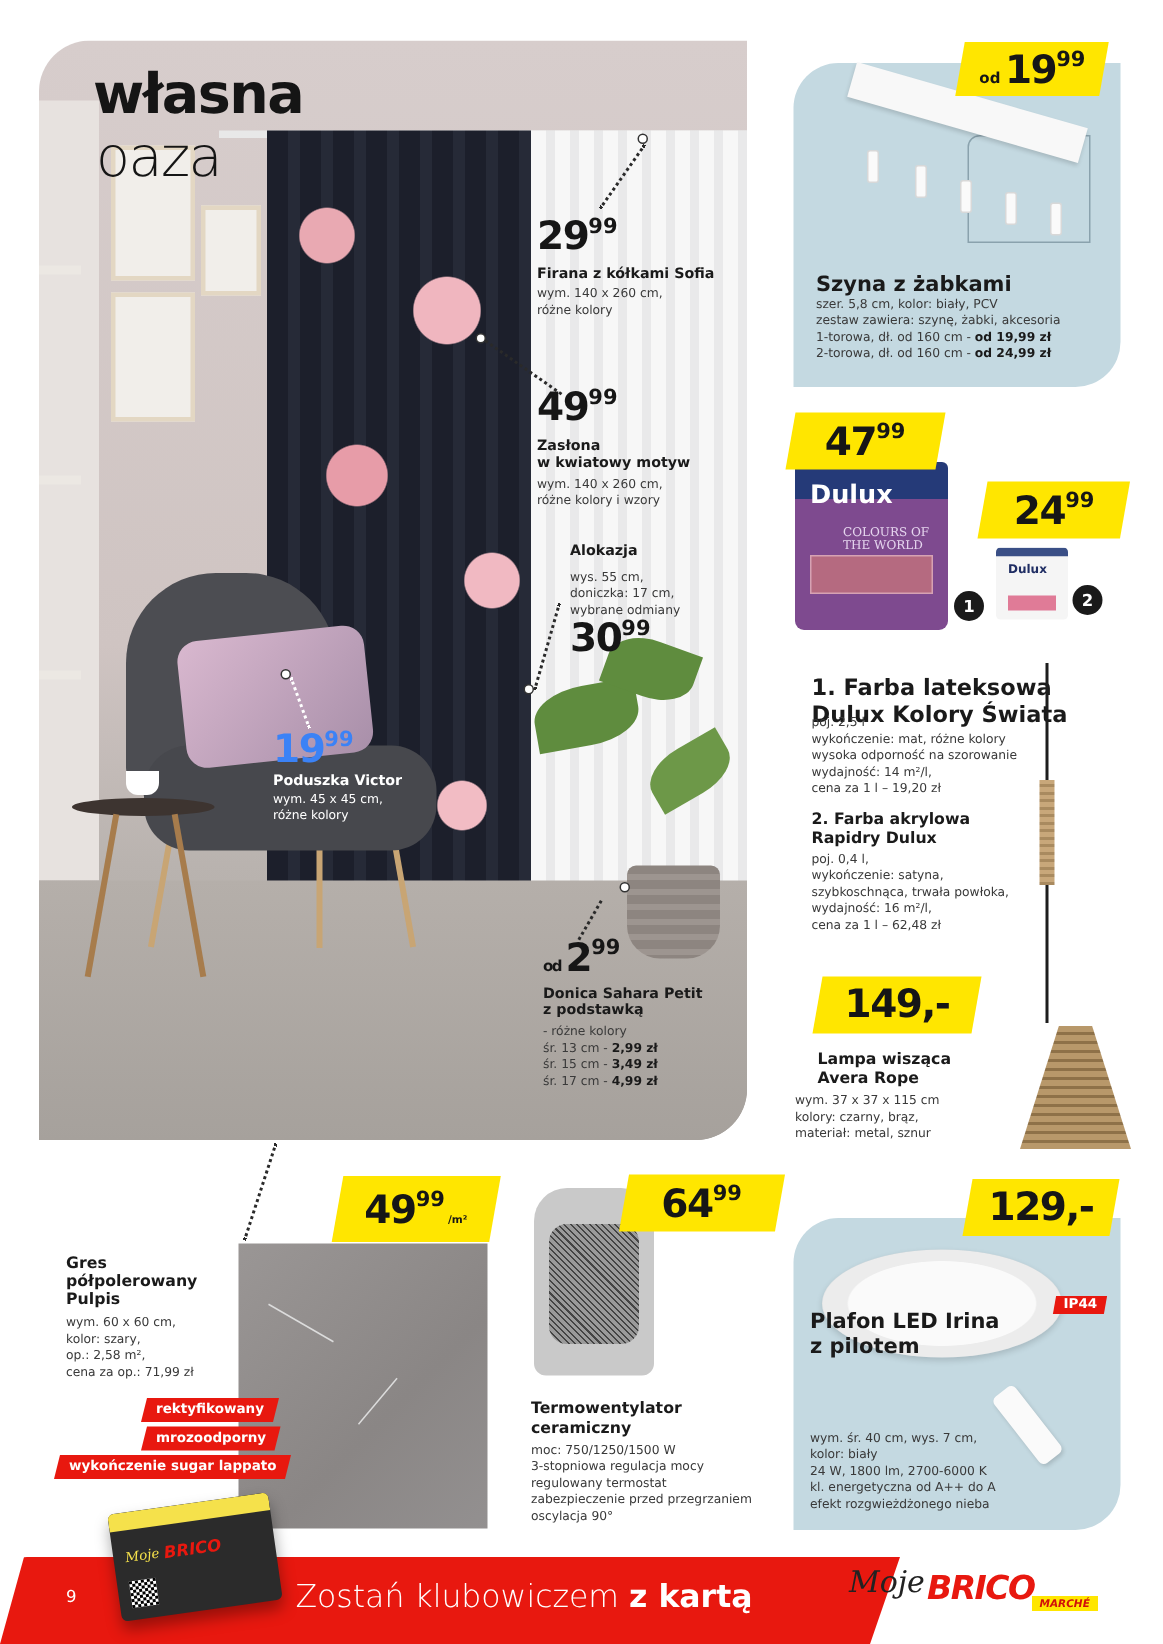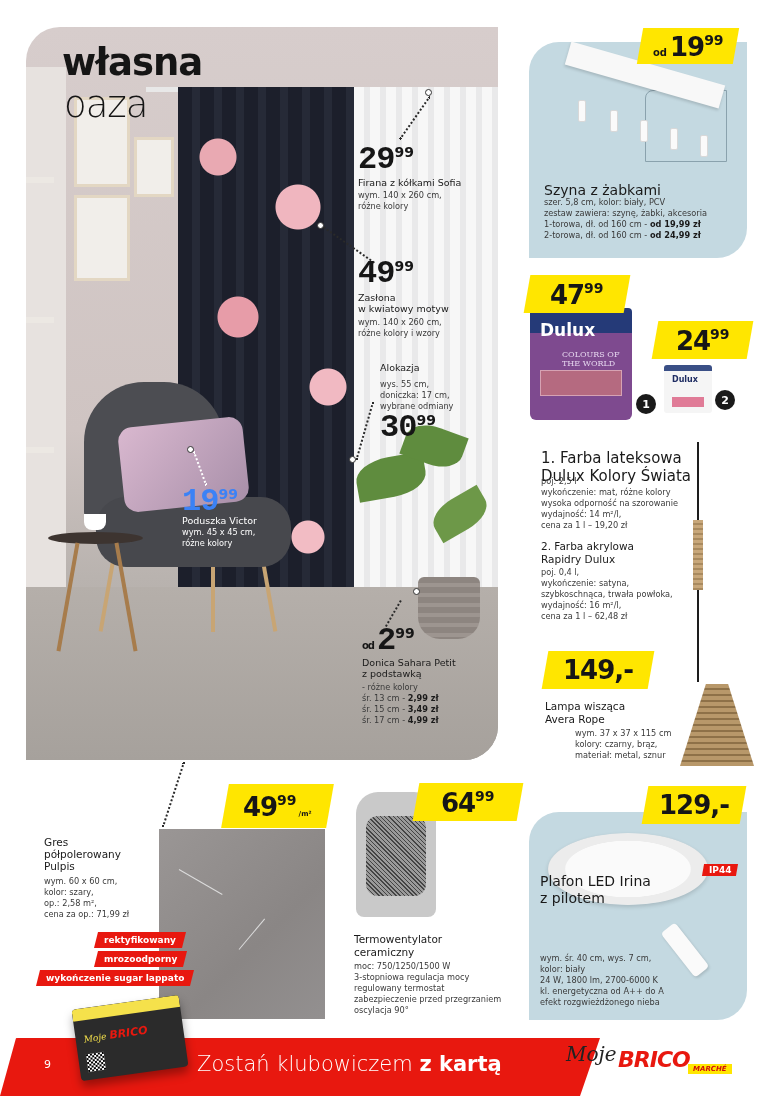--- a/index.html
+++ b/index.html
@@ -50,26 +50,26 @@
   .hero .pot { position:absolute; left:392px; top:550px; width:62px; height:62px;
     background: repeating-linear-gradient(180deg,#8d8580 0 6px,#9d9590 6px 10px); border-radius:6px 6px 22px 22px; }
   .hero .leaf { position:absolute; background:#5f8c3e; border-radius:50% 0 50% 0; }
 
   
   .headline-bold { position:absolute; left:62px; top:44px; font: 900 37px/1 "DejaVu Sans", sans-serif; letter-spacing:-1px; color:#151515; }
   .headline-light { position:absolute; left:64px; top:86px; font: 300 37px/1 "DejaVu Sans", sans-serif; color:#151515; letter-spacing:-1px; }
 
   
   .price { position:absolute; font-weight:900; color:#161616; line-height:1; letter-spacing:-1px; }
-  .price .main { font-size:32px;font-family:Liberation Mono, monospace; }
+  .price .main { font-size:26px; }
   .price .cents { font-size:14px; vertical-align:11px; letter-spacing:0; }
   .price .od { font-size:10px; font-weight:700; margin-right:3px; vertical-align:0; }
   .price.white { color:#3b82f6; }
 
-  .pname { position:absolute; font-size:9.5px; font-weight:400; color:#1a1a1a; line-height:1.2; }
+  .pname { position:absolute; font-size:9.5px; font-weight:700; color:#1a1a1a; line-height:1.2; }
   .pname.white { color:#fff; }
   .pdesc { position:absolute; font-size:8.2px; color:#3a3a3a; line-height:1.35; }
   .pdesc.white { color:#fff; }
   .pdesc b { font-weight:700; color:#1a1a1a; }
 
   
   .dots { position:absolute; border-left:2px dotted #2a2a2a; transform-origin: top left; }
   .dots.white { border-color:#fff; }
   .ring { position:absolute; width:7px; height:7px; border:1.5px solid #333; background:#fff; border-radius:50%; }
 
@@ -315,21 +315,21 @@
 <div class="lamp-cord"></div>
 <div class="lamp-rope"></div>
 <div class="lamp-shade"></div>
 <div class="tag" style="left:545px;top:651px;width:106px;height:38px">
   <div class="inner"><span class="main">149,-</span></div>
 </div>
 <div class="pname" style="left:545px;top:700px;font-size:10.5px">
   <div>Lampa wisząca</div>
   <div>Avera Rope</div>
 </div>
-<div class="pdesc" style="left:575px;top:728px">
+<div class="pdesc" style="left:530px;top:728px">
   <div>wym. 37 x 37 x 115 cm</div>
   <div>kolory: czarny, brąz,</div>
   <div>materiał: metal, sznur</div>
 </div>
 
 <div class="dots" style="left:183px;top:762px;height:68px;transform:rotate(18deg)"></div>
 <div class="tile">
   <div class="vein" style="left:20px;top:40px;width:50px;transform:rotate(30deg)"></div>
   <div class="vein" style="left:80px;top:120px;width:40px;transform:rotate(-50deg)"></div>
 </div>

